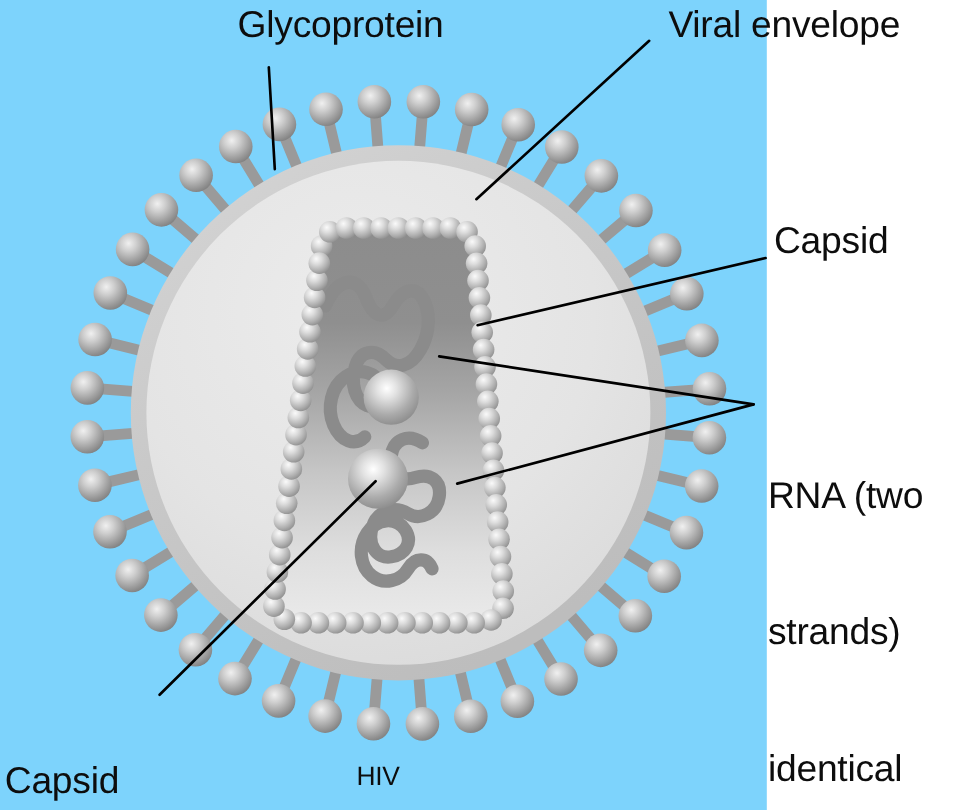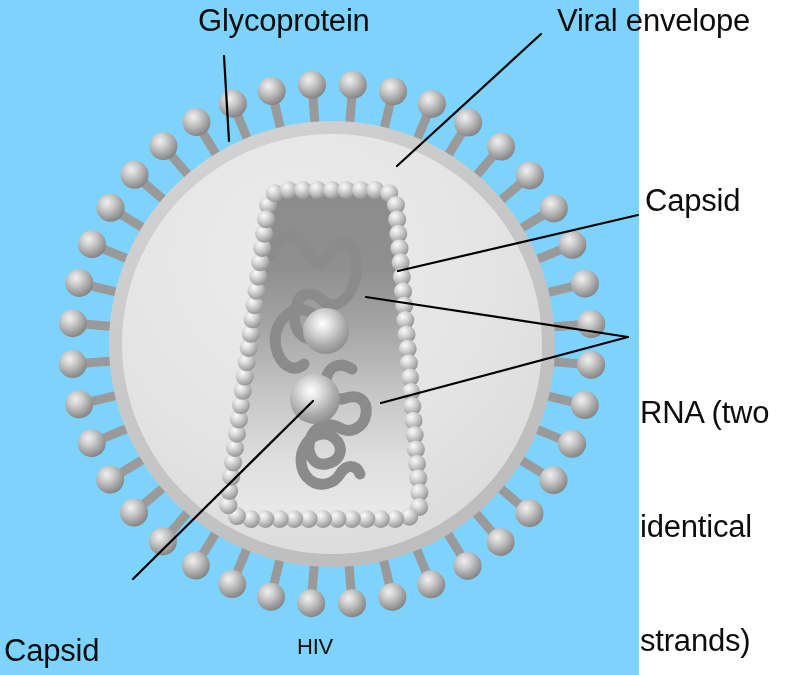--- a/index.html
+++ b/index.html
@@ -323,22 +323,22 @@
   </svg>
 
   <div class="label" id="label-glycoprotein">Glycoprotein</div>
 
   <div class="label" id="label-viral-envelope">Viral envelope</div>
 
   <div class="label" id="label-capsid">Capsid</div>
 
   <div class="label" id="label-rna">
     <div>RNA (two</div>
+    <div>strands)</div>
     <div>identical</div>
-    <div>strands)</div>
   </div>
 
   <div class="label" id="label-reverse-transcriptase">
     <div>Capsid</div>
     
   </div>
 
   <div class="label label-caption" id="label-hiv">HIV</div>
 
 </div>

